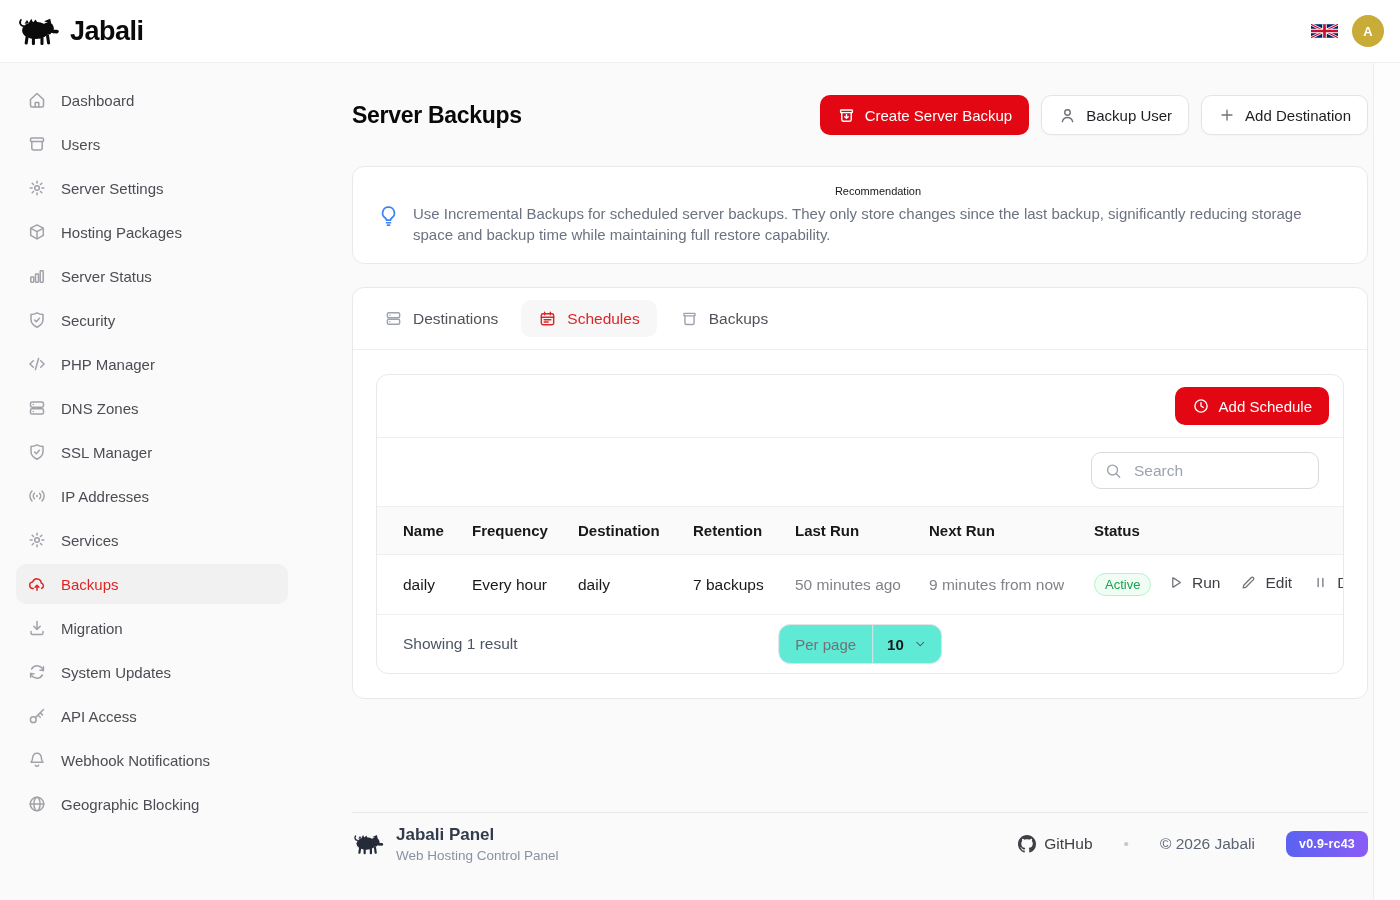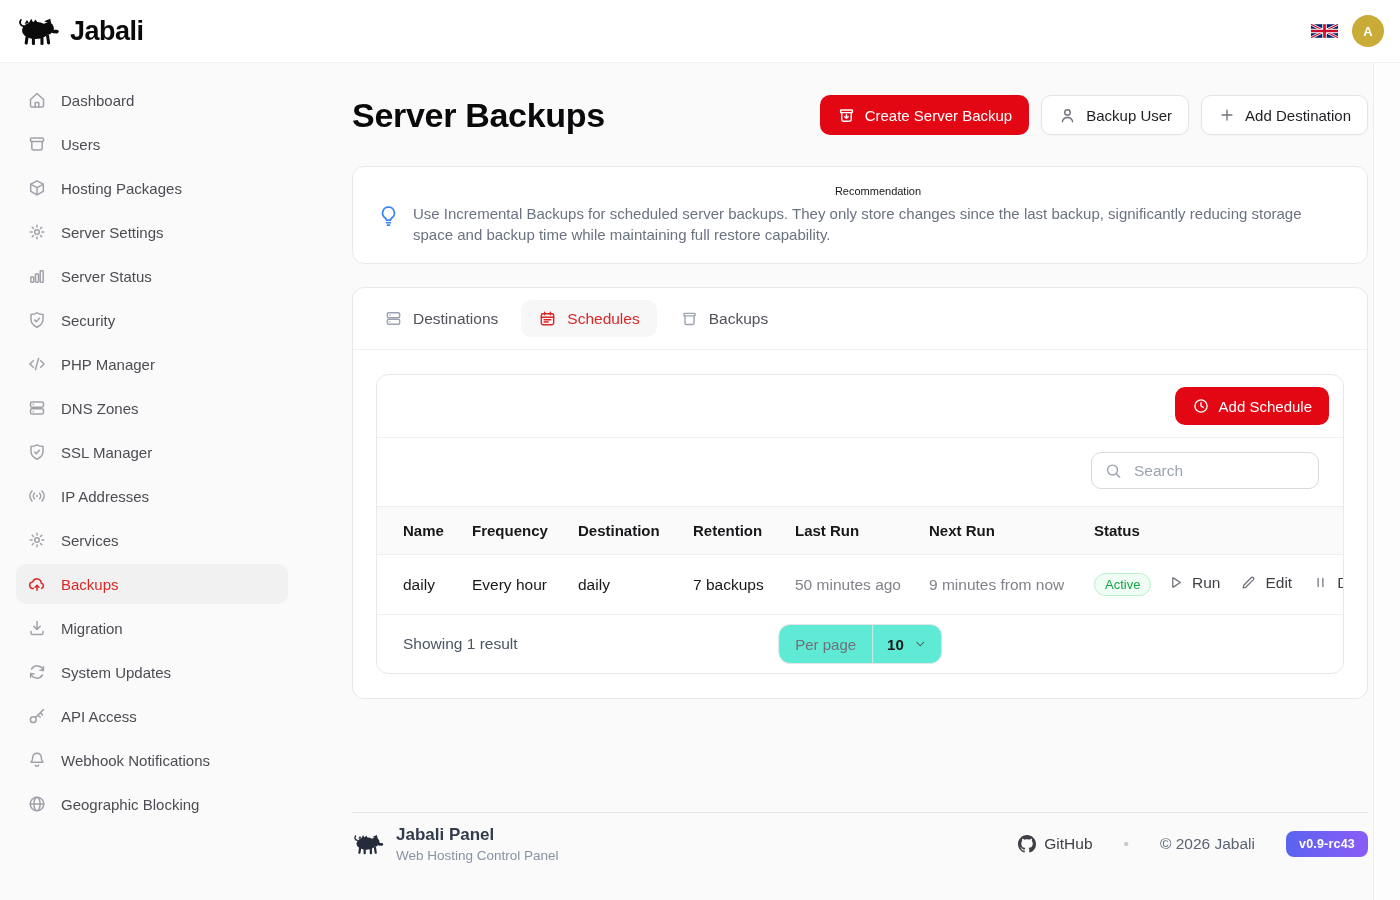--- a/index.html
+++ b/index.html
@@ -21,21 +21,21 @@
   .sidebar { position:fixed; top:63px; left:0; bottom:0; width:304px; padding:17px 16px; overflow:hidden; }
   .nav-item { display:flex; align-items:center; gap:14px; height:40px; margin-bottom:4px;
               padding:0 11px; border-radius:10px; font-size:15px; color:#4c4c54; cursor:pointer; }
   .nav-item .ic { color:#a1a1aa; flex:0 0 auto; }
   .nav-item.active { background:#f1f1f2; color:#dc2626; font-weight:500; }
   .nav-item.active .ic { color:#dc2626; }
 
   
   .main { margin-left:304px; padding:28px 32px 0 48px; position:relative; }
   .title-row { display:flex; align-items:center; justify-content:space-between; height:48px; }
-  h1 { font-size:34px; font-weight:800; color:#09090b; letter-spacing:-0.3px; }
+  h1 { font-size:23px; font-weight:800; color:#09090b; letter-spacing:-0.3px; }
   .title-actions { display:flex; gap:12px; }
 
   .btn { display:inline-flex; align-items:center; gap:9px; height:40px; padding:0 16px;
          border-radius:10px; font-size:15px; border:1px solid transparent; cursor:pointer;
          background:none; font-family:inherit; white-space:nowrap; }
   .btn-primary { background:#e30613; color:#fff; font-weight:400; }
   .btn-secondary { background:#fff; border-color:#e4e4e7; color:#1f1f23;
                    box-shadow:0 1px 2px rgba(0,0,0,.03); }
 
   .reco { margin-top:27px; background:#fff; border:1px solid #e9e9eb; border-radius:12px;
@@ -156,31 +156,31 @@
   </div>
   <div class="nav-item">
     <svg class="ic" width="20" height="20" viewBox="0 0 20 20">
         <rect x="3.5" y="4" width="13" height="3.6" rx="1.2"></rect>
         <path d="M4.8 7.6v6.4a2 2 0 0 0 2 2h6.4a2 2 0 0 0 2-2V7.6"></path>
       </svg>
     <span>Users</span>
   </div>
   <div class="nav-item">
     <svg class="ic" width="20" height="20" viewBox="0 0 20 20">
+        <circle cx="10" cy="10" r="2.3"></circle>
+        <path d="M10 3.2v1.9M10 14.9v1.9M3.2 10h1.9M14.9 10h1.9M5.2 5.2l1.3 1.3M13.5 13.5l1.3 1.3M14.8 5.2l-1.3 1.3M6.5 13.5l-1.3 1.3"></path>
+      </svg>
+    <span>Server Settings</span>
+  </div>
+  <div class="nav-item">
+    <svg class="ic" width="20" height="20" viewBox="0 0 20 20">
         <path d="M10 2.9 16.3 6.2v7.2L10 16.9 3.7 13.4V6.2z"></path>
         <path d="M3.9 6.3 10 9.6l6.1-3.3M10 9.6v7"></path>
       </svg>
     <span>Hosting Packages</span>
-  </div>
-  <div class="nav-item">
-    <svg class="ic" width="20" height="20" viewBox="0 0 20 20">
-        <circle cx="10" cy="10" r="2.3"></circle>
-        <path d="M10 3.2v1.9M10 14.9v1.9M3.2 10h1.9M14.9 10h1.9M5.2 5.2l1.3 1.3M13.5 13.5l1.3 1.3M14.8 5.2l-1.3 1.3M6.5 13.5l-1.3 1.3"></path>
-      </svg>
-    <span>Server Settings</span>
   </div>
   <div class="nav-item">
     <svg class="ic" width="20" height="20" viewBox="0 0 20 20">
         <rect x="3.8" y="11" width="3" height="5.2" rx=".6"></rect>
         <rect x="8.5" y="8" width="3" height="8.2" rx=".6"></rect>
         <rect x="13.2" y="4.8" width="3" height="11.4" rx=".6"></rect>
       </svg>
     <span>Server Status</span>
   </div>
   <div class="nav-item">

